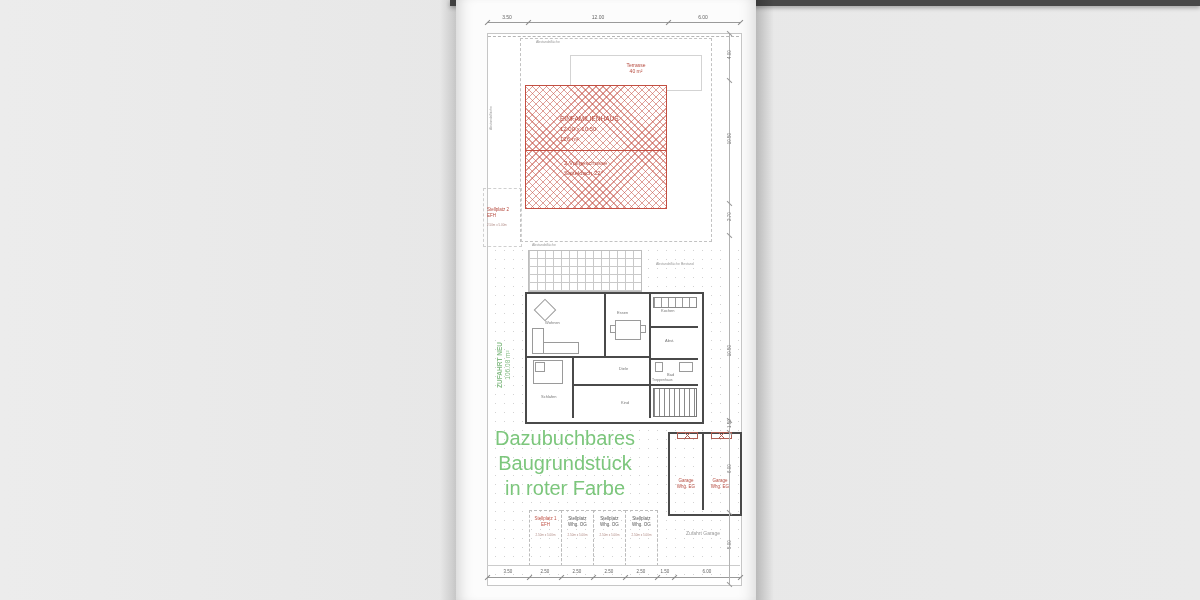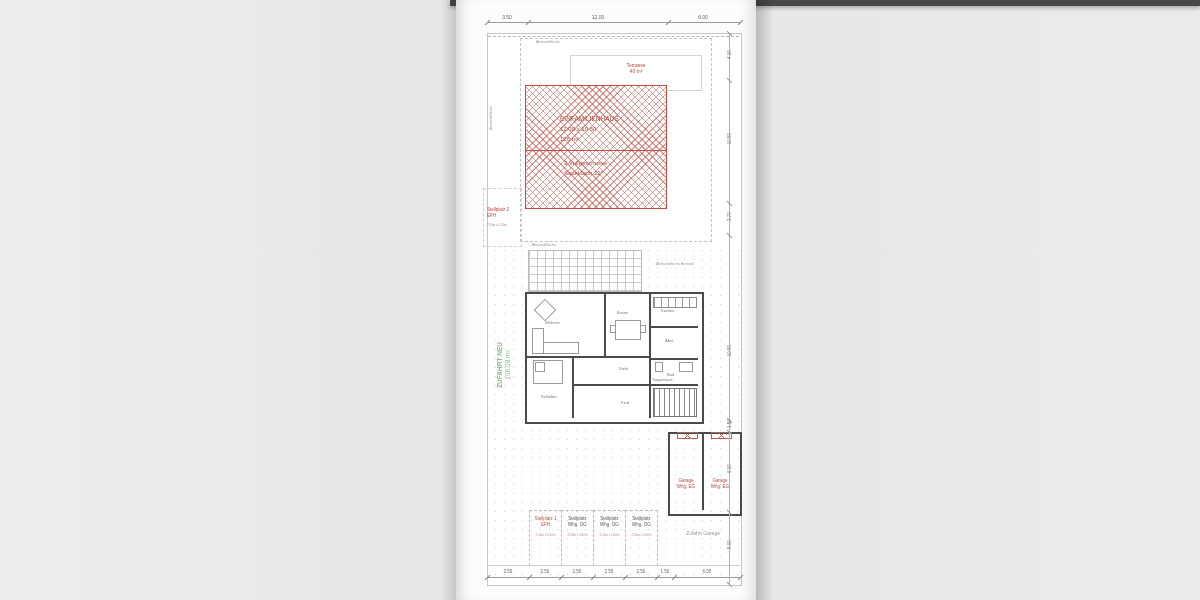--- a/index.html
+++ b/index.html
@@ -165,20 +165,25 @@
       <span class="t room" style="left:90px;top:16px;">Essen</span>
       <span class="t room" style="left:134px;top:14px;">Kochen</span>
       <span class="t room" style="left:138px;top:44px;">Abst.</span>
       <span class="t room" style="left:92px;top:72px;">Diele</span>
       <span class="t room" style="left:140px;top:78px;">Bad</span>
       <span class="t room" style="left:14px;top:100px;">Schlafen</span>
       <span class="t room" style="left:94px;top:106px;">Kind</span>
       <span class="t room" style="left:125px;top:84px;font-size:3.5px;">Treppenhaus</span>
     </div>
 
+    <div class="t greennote" style="left:34px;top:426px;">
+      <div>Dazubuchbares</div>
+      <div>Baugrundstück</div>
+      <div>in roter Farbe</div>
+    </div>
 
     <div class="abs garagebox" style="left:212px;top:432px;width:70px;height:80px;">
       <div class="abs wall" style="left:32px;top:0;width:2px;height:76px;"></div>
       <div class="abs gdoor" style="left:7px;top:-2px;width:19px;"></div>
       <div class="abs gdoor" style="left:41px;top:-2px;width:19px;"></div>
       <div class="abs glabel" style="left:0;top:44px;width:32px;">
         <div>Garage</div>
         <div>Whg. EG</div>
       </div>
       <div class="abs glabel" style="left:34px;top:44px;width:32px;">

